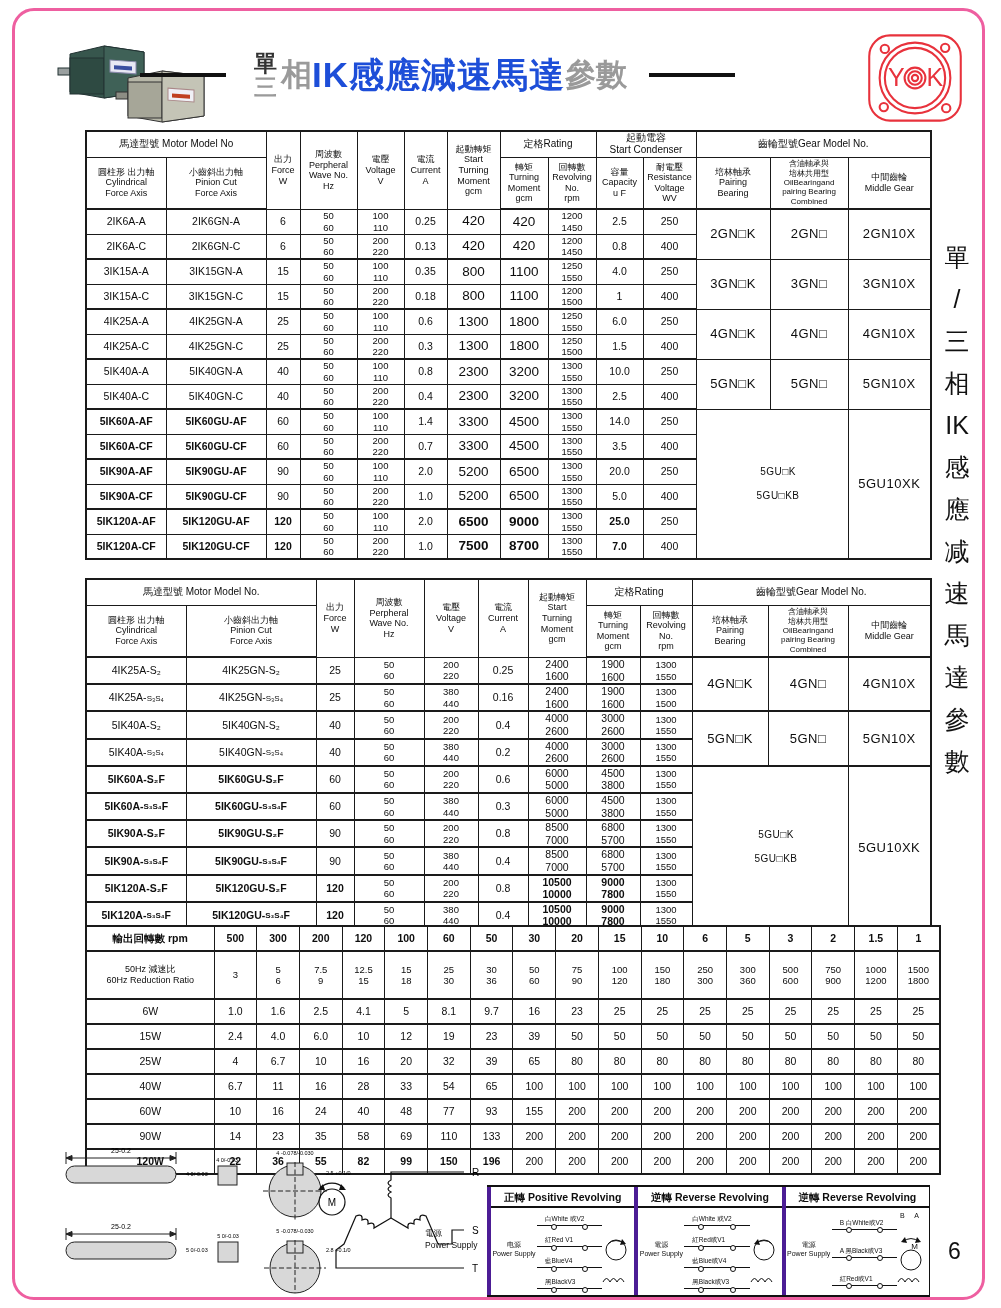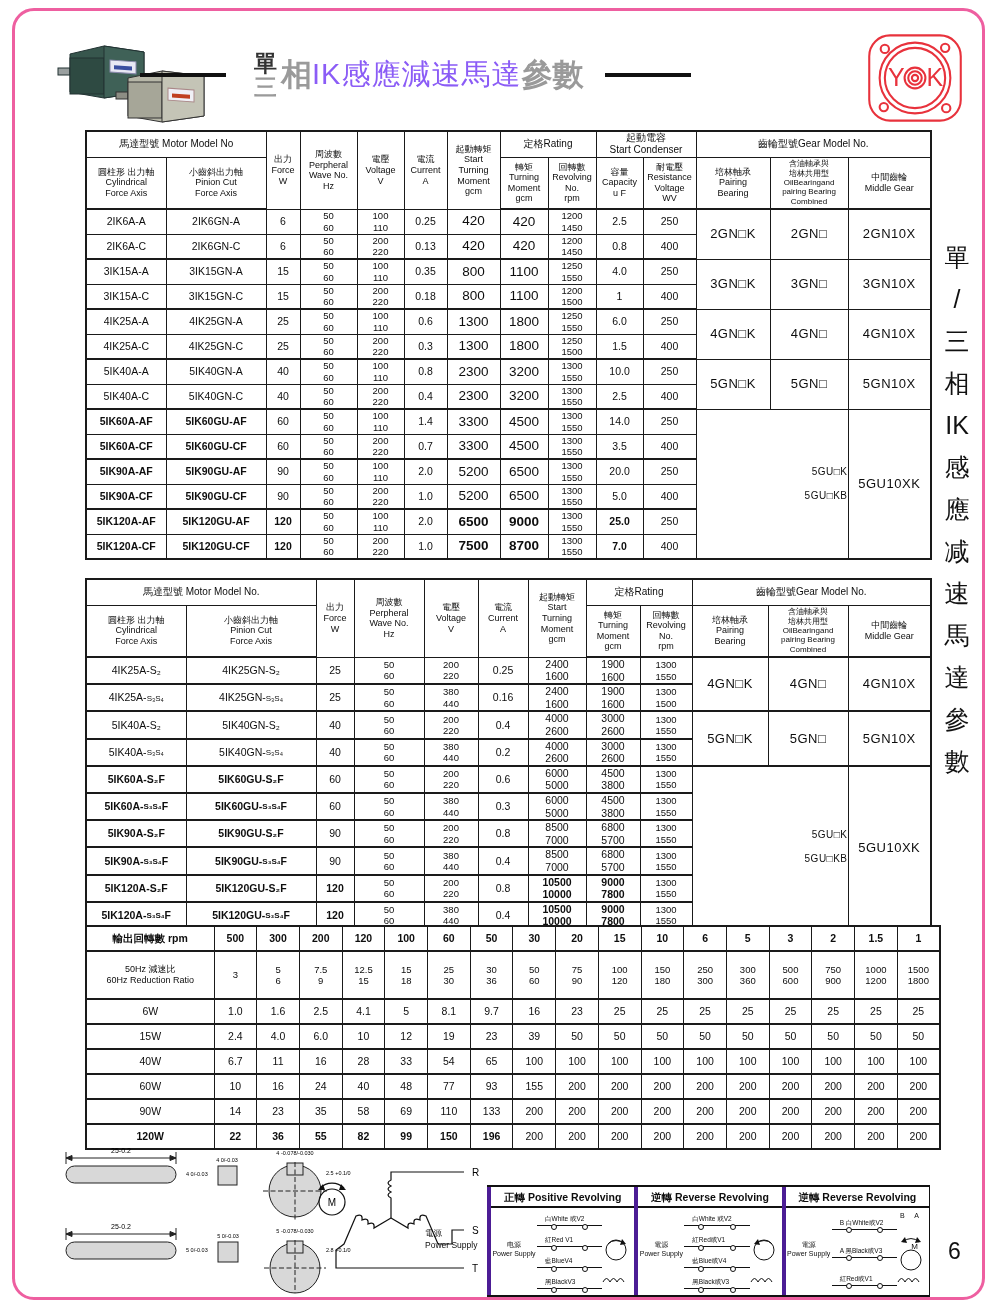--- a/index.html
+++ b/index.html
@@ -10,41 +10,41 @@
   
   .motors{position:absolute;left:52px;top:20px}
   .title-row{position:absolute;left:140px;top:40px;width:640px;height:70px;display:flex;align-items:center}
   .dash{height:4px;background:#111;width:86px;flex:none}
   .dash.left{margin-right:28px}
   .dash.right{margin-left:22px}
   .title-stack{display:flex;flex-direction:column;line-height:1.05;font-size:23px;margin-right:4px;font-weight:bold}
   .title-stack .s0{color:#333}
   .title-stack .s1{color:#9a9a9a}
   .title-gray{color:#9a9a9a;font-size:31px;font-weight:bold}
-  .title-black{color:#8b5cf6;font-size:29px;font-weight:normal;letter-spacing:1px}
+  .title-black{color:#1d4ed8;font-size:35px;font-weight:bold;letter-spacing:1px}
   .logo{position:absolute;left:862px;top:26px}
 
   
   .side-text{position:absolute;left:936px;top:236px;width:42px;display:flex;flex-direction:column;align-items:center}
   .side-text span{display:block;height:42px;line-height:42px;font-size:25px;color:#111;text-align:center}
 
   
   table.t{position:absolute;border-collapse:collapse;table-layout:fixed;background:#fff}
   .t th,.t td{border:1px solid #1a1a1a;text-align:center;vertical-align:middle;white-space:pre-line;overflow:hidden;padding:0}
   .t thead th{font-weight:normal;font-size:9px;line-height:1.18}
   .t thead tr:first-child th{height:26px}
   .t thead tr:last-child th{height:52px}
   .t thead th.grp{font-size:10px}
   .t tbody td{height:25px;font-size:9.5px;line-height:1.2}
   .t td.model{font-size:10.5px}
   .t td.big{font-size:13.5px}
   .t td.num{font-size:10.5px}
   .t td.two2{font-size:10.5px}
   .t td.gear{font-size:13px;letter-spacing:.5px}
-  .t td.gearcombo{font-size:10px;letter-spacing:.5px;text-align:right;padding-left:12px;line-height:2.4}
+  .t td.gearcombo{font-size:10px;letter-spacing:.5px;text-align:center;padding-left:12px;line-height:2.4}
   .t td.b,.t th.b{font-weight:bold}
   .t tbody tr.gend td{border-bottom-width:2px}
   table.t{border:2px solid #1a1a1a}
   .t thead tr:last-child th{border-bottom-width:2px}
   .stack{display:inline-flex;vertical-align:middle;line-height:1.05;font-size:8px}
 
   
   #table3 td{font-size:10.5px}
   #table3 td.t3label{font-size:10.5px}
   #table3 td.small{font-size:9px;line-height:1.25}
@@ -800,20 +800,40 @@
           <td class="t3v">39</td>
           <td class="t3v">50</td>
           <td class="t3v">50</td>
           <td class="t3v">50</td>
           <td class="t3v">50</td>
           <td class="t3v">50</td>
           <td class="t3v">50</td>
           <td class="t3v">50</td>
           <td class="t3v">50</td>
           <td class="t3v">50</td>
+        </tr>
+        <tr>
+          <td class="t3label">25W</td>
+          <td class="t3v">4</td>
+          <td class="t3v">6.7</td>
+          <td class="t3v">10</td>
+          <td class="t3v">16</td>
+          <td class="t3v">20</td>
+          <td class="t3v">32</td>
+          <td class="t3v">39</td>
+          <td class="t3v">65</td>
+          <td class="t3v">80</td>
+          <td class="t3v">80</td>
+          <td class="t3v">80</td>
+          <td class="t3v">80</td>
+          <td class="t3v">80</td>
+          <td class="t3v">80</td>
+          <td class="t3v">80</td>
+          <td class="t3v">80</td>
+          <td class="t3v">80</td>
         </tr>
         <tr>
           <td class="t3label">40W</td>
           <td class="t3v">6.7</td>
           <td class="t3v">11</td>
           <td class="t3v">16</td>
           <td class="t3v">28</td>
           <td class="t3v">33</td>
           <td class="t3v">54</td>
           <td class="t3v">65</td>

